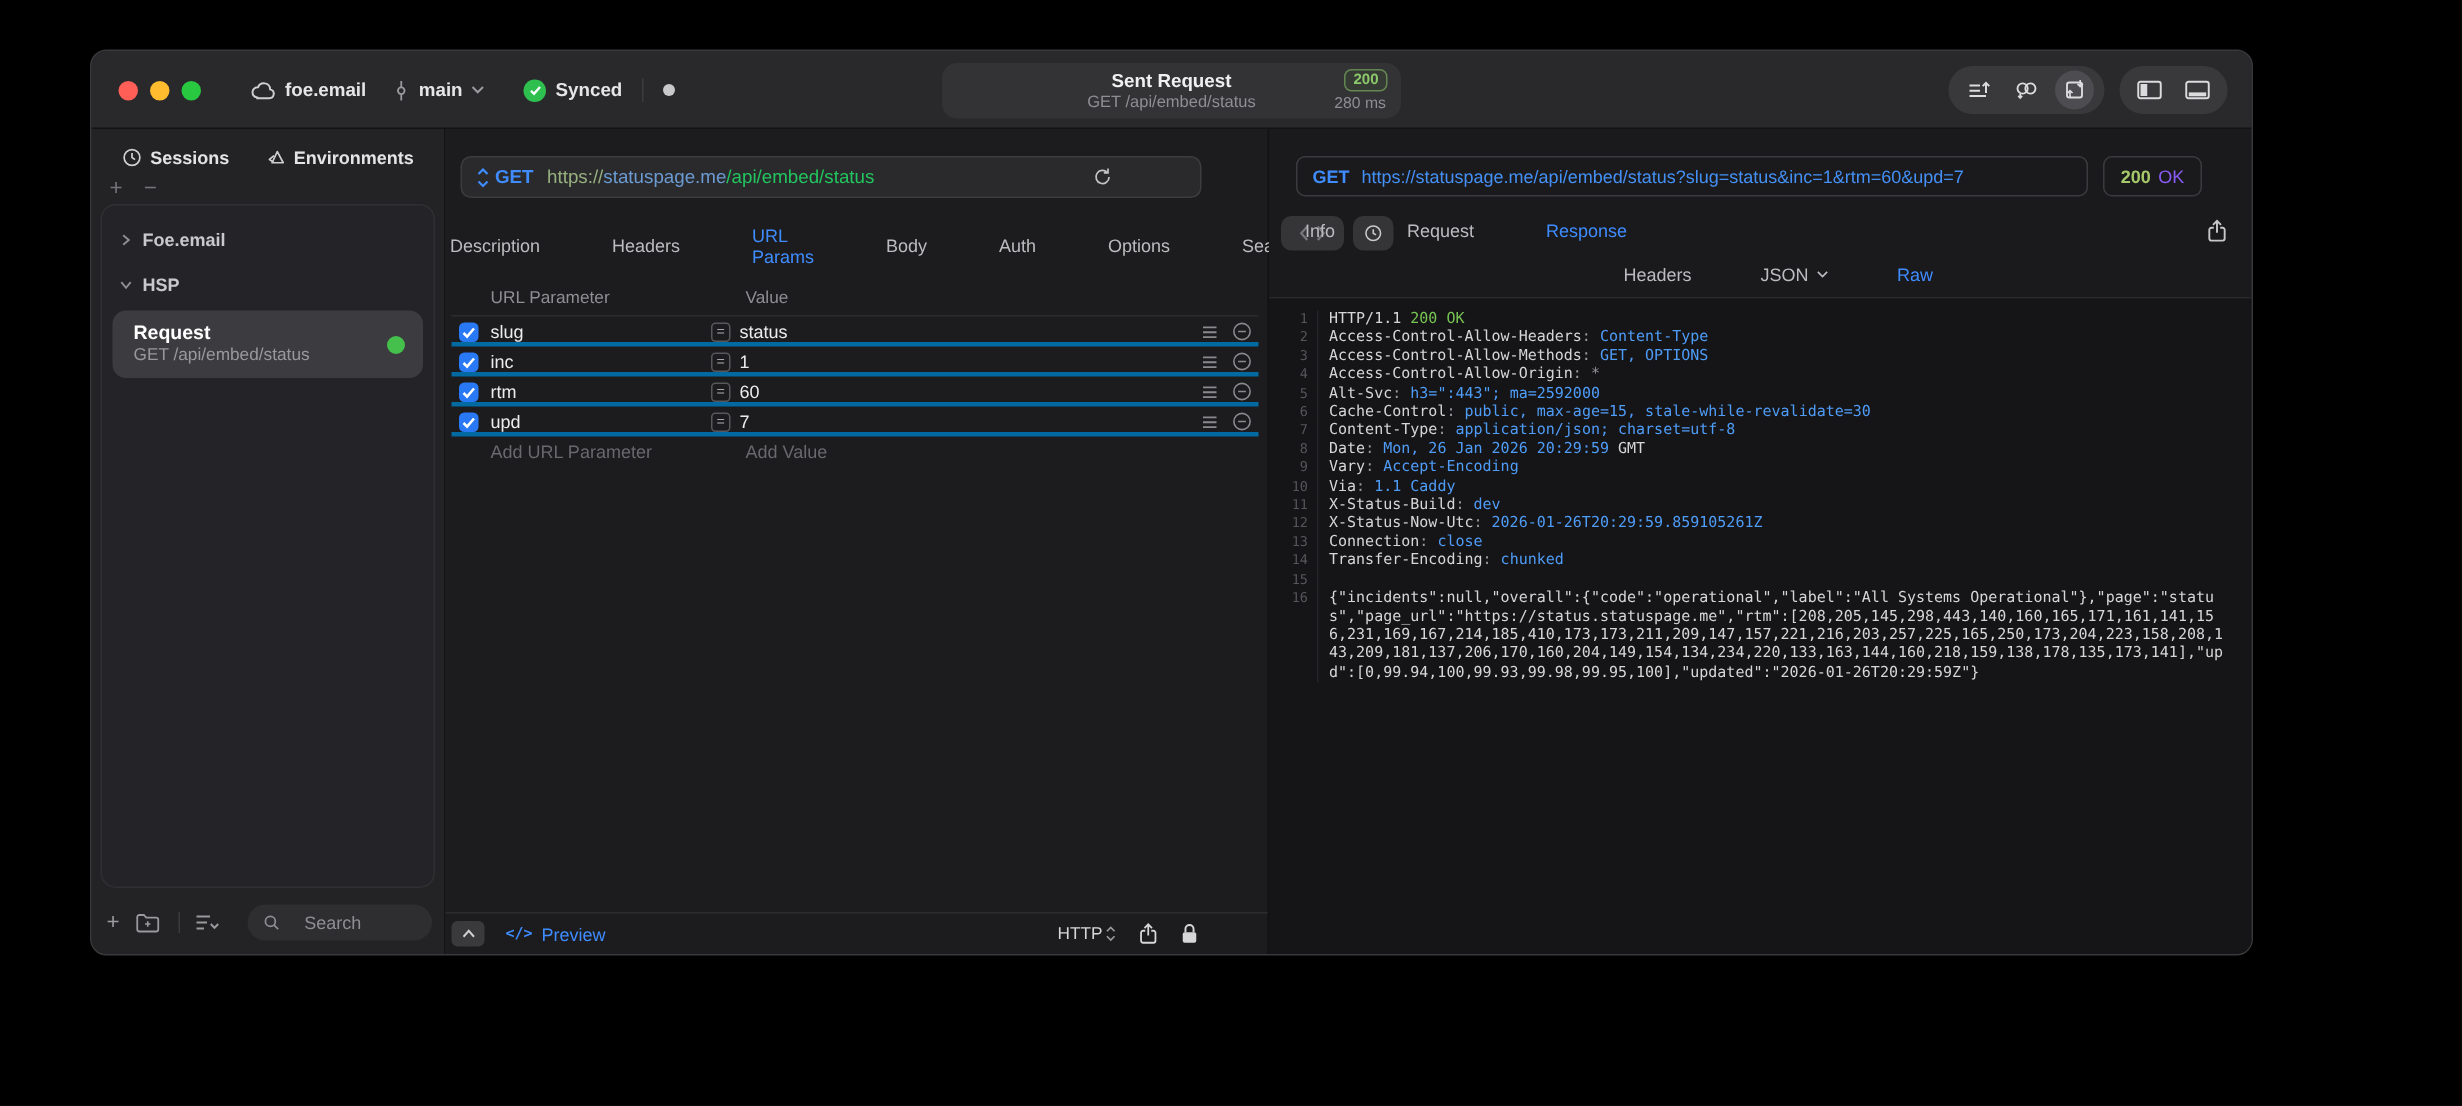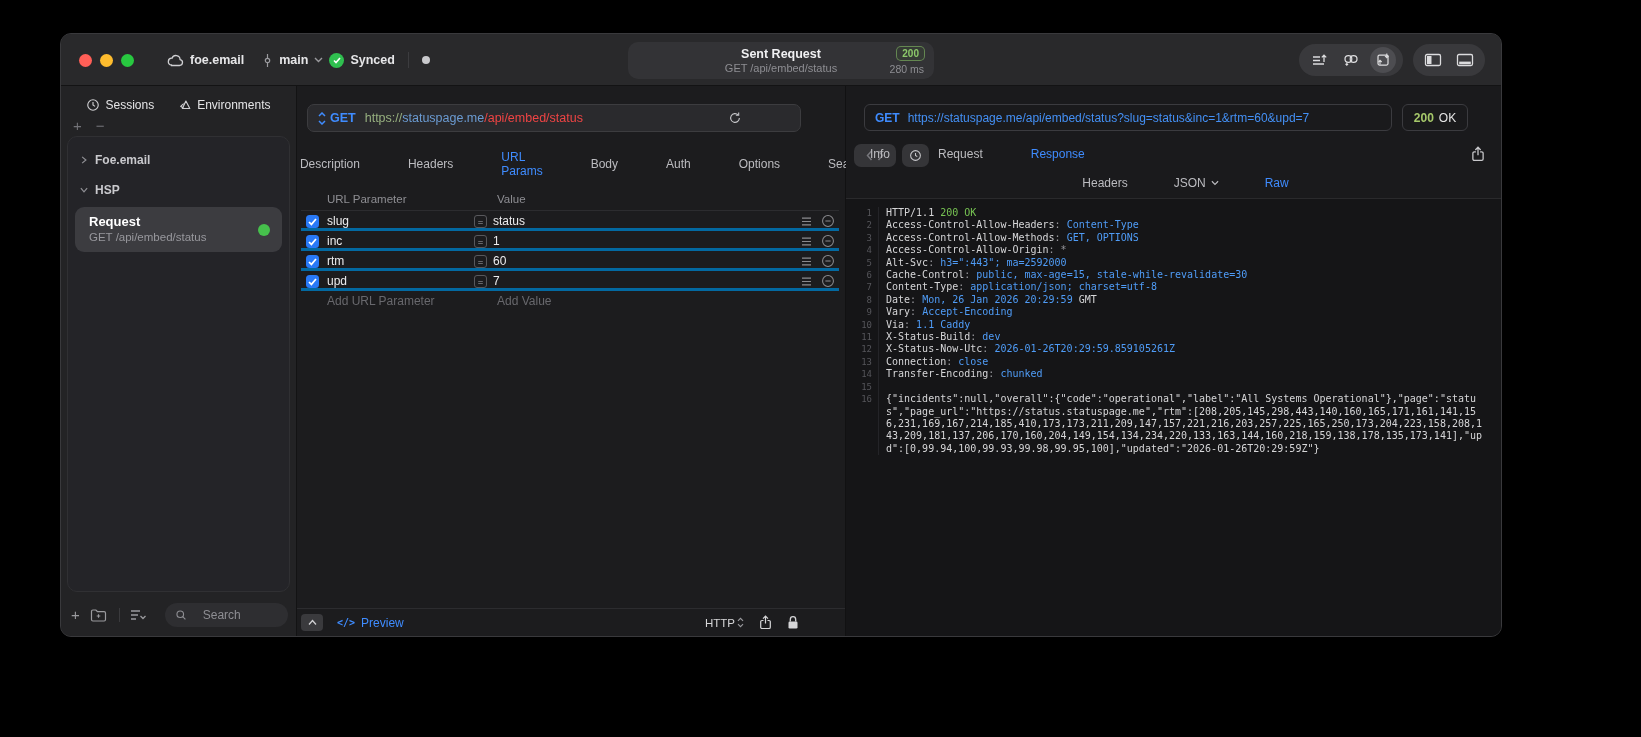--- a/index.html
+++ b/index.html
@@ -26,21 +26,21 @@
   .badge{position:absolute;right:9px;top:4px;font-size:10px;font-weight:600;color:#8cc96a;border:1px solid rgba(140,201,106,.55);
     border-radius:5px;padding:1px 5px;background:rgba(80,140,50,.08);}
   .dur{position:absolute;right:10px;bottom:4px;font-size:10.5px;color:#8e8e93;}
   .tb-actions{position:absolute;right:16px;top:10px;display:flex;gap:10px;}
   .btn-grp{background:#39393c;border-radius:16px;height:32px;display:flex;align-items:center;padding:0 7px;gap:6px;}
   .tbtn{width:26px;height:26px;border-radius:50%;display:flex;align-items:center;justify-content:center;color:#dcdcde;}
   .tbtn.on{background:#4d4d51;}
   
   .sidebar{position:absolute;left:0;top:52px;bottom:0;width:236px;background:#232325;border-right:1px solid #131314;}
   .sb-tabs{position:absolute;top:12px;left:0;right:0;display:flex;justify-content:center;gap:24px;}
-  .sb-tab{display:flex;align-items:center;gap:5px;font-size:12px;font-weight:400;color:#e4e4e6;}
+  .sb-tab{display:flex;align-items:center;gap:5px;font-size:12px;font-weight:700;color:#e4e4e6;}
   .sb-tab .icon{color:#cfcfd2}
   .sb-pm{position:absolute;top:33px;left:12px;display:flex;gap:14px;color:#737378;font-size:15px;line-height:14px;}
   .sb-list{position:absolute;left:6px;right:6px;top:50px;bottom:44px;border:1px solid #303033;border-radius:10px;padding:8px 7px;background:#242428;}
   .tree-row{display:flex;align-items:center;height:30px;color:#c9c9cd;font-size:12px;font-weight:600;padding-left:4px;}
   .tree-row .icon{color:#8e8e93;width:16px;}
   .req-card{background:#3c3c40;border-radius:9px;padding:7px 10px 8px 14px;position:relative;margin-top:2px;}
   .req-card .rt{font-size:13px;font-weight:600;color:#fff;line-height:16px;}
   .req-card .rs{font-size:11.5px;color:#98989d;line-height:14px;}
   .gdot{position:absolute;right:12px;top:50%;margin-top:-6px;width:12px;height:12px;border-radius:50%;background:#46c04c;}
   .sb-toolbar{position:absolute;left:10px;right:8px;bottom:8px;height:26px;display:flex;align-items:center;color:#9a9a9e;}
@@ -49,21 +49,21 @@
   .glyph-btn{font-size:15px;line-height:14px;color:#9a9a9e;margin-right:10px;}
   .search{flex:1;height:24px;margin-left:8px;background:#2e2e31;border-radius:13px;display:flex;align-items:center;padding:0 10px;color:#8e8e93;font-size:12px;gap:6px;}
   
   .editor{position:absolute;left:236px;top:52px;bottom:0;width:549px;background:#1c1c1e;border-right:1px solid #111112;}
   .urlbar{position:absolute;left:10px;top:18px;width:494px;height:28px;border:1px solid #3c3c3f;background:#2a2a2d;border-radius:7px;
     display:flex;align-items:center;padding:0 10px;font-size:12.5px;}
   .urlbar .ud{color:#3f8cff;margin-right:4px;}
   .urlbar .m{color:#3f8cff;font-weight:700;margin-right:9px;}
   .urlbar .sch{color:#97b07f;}
   .urlbar .host{color:#6b9bd2;}
-  .urlbar .path{color:#ef4444;}
+  .urlbar .path{color:#22c55e;}
   .urlbar .refresh{position:absolute;right:58px;color:#c4c4c7;}
   .etabs{position:absolute;left:0;right:0;top:64px;display:flex;justify-content:center;gap:24px;}
   .tab{font-size:12px;color:#bcbcc0;cursor:default;display:flex;align-items:center;gap:4px;margin-left:24px;}
   .tab.active{color:#3f8cff;}
   .thead{position:absolute;left:4px;right:6px;top:105px;height:20px;border-bottom:1px solid #2c2c2f;color:#8e8e93;font-size:11.5px;}
   .thead .c1{position:absolute;left:26px;top:2px;}
   .thead .c2{position:absolute;left:196px;top:2px;}
   .params{position:absolute;left:4px;right:6px;top:125px;}
   .prow{display:flex;align-items:flex-end;height:20px;border-bottom:3px solid #0369a1;}
   .cb{width:13px;height:13px;border-radius:3.5px;background:#2979f6;margin-left:5px;display:flex;align-items:center;justify-content:center;flex:none;}
@@ -83,21 +83,21 @@
   .proto .icon{color:#9a9a9e}
   
   .viewer{position:absolute;left:785px;top:52px;right:0;bottom:0;background:#1a1a1c;}
   .vurl{position:absolute;left:18px;top:18px;width:528px;height:27px;border:1px solid #3b3b3f;border-radius:6px;
     display:flex;align-items:center;padding:0 10px;font-size:12px;white-space:nowrap;overflow:hidden;}
   .vurl .m{color:#3f8cff;font-weight:700;margin-right:8px;}
   .vurl .u{color:#4490f5;}
   .vstatus{position:absolute;left:556px;top:18px;width:66px;height:27px;border:1px solid #3b3b3f;border-radius:6px;
     display:flex;align-items:center;justify-content:center;font-size:12px;gap:5px;}
   .vstatus .sc{color:#a6c86a;font-weight:700;}
-  .vstatus .st{color:#e5e5e5;}
+  .vstatus .st{color:#8b5cf6;}
   .vnav{position:absolute;left:0;right:0;top:58px;height:24px;}
   .navpill{position:absolute;left:8px;top:0;width:42px;height:23px;background:#353538;border-radius:7px;display:flex;align-items:center;justify-content:center;color:#77777c;}
   .navpill .icon{margin:0 2px;}
   .clockpill{position:absolute;left:56px;top:0;width:27px;height:23px;background:#353538;border-radius:7px;display:flex;align-items:center;justify-content:center;color:#c8c8cb;}
   .vtabs{position:absolute;left:0;right:0;top:3px;display:flex;justify-content:flex-start;gap:24px;font-size:12px;}
   .sharebtn{position:absolute;right:16px;top:2px;color:#c8c8cb;}
   .vsub{position:absolute;left:0;right:0;top:90px;display:flex;justify-content:center;gap:22px;font-size:11.5px;}
   .vsep{position:absolute;left:0;right:0;top:112px;height:1px;background:#2a2a2c;}
   .code{position:absolute;left:0;right:0;top:113px;bottom:0;background:#151517;overflow:hidden;
     font-family:"DejaVu Sans Mono",monospace;font-size:10px;line-height:12.4px;padding:8px 8px 8px 8px;}
@@ -133,21 +133,21 @@
               <path d="M5.5 1v4M5.5 10v4" stroke="#9a9a9e" stroke-width="1.2"></path>
             </svg>
         </span>
         <span>main</span>
         <span class="icon" style="margin-left:6px">
           <svg width="9" height="6" viewBox="0 0 9 6">
               <polyline points="1,1 4.5,4.5 8,1" fill="none" stroke="#9a9a9e" stroke-width="1.4"></polyline>
             </svg>
         </span>
       </span>
-      <span class="grp" style="">
+      <span class="grp" style="margin-left:20px">
         <span class="chk">
           <svg width="8" height="7" viewBox="0 0 8 7">
               <polyline points="1,3.5 3,5.5 7,1" fill="none" stroke="#fff" stroke-width="1.6"></polyline>
             </svg>
         </span>
         <span>Synced</span>
       </span>
       <span class="sep"></span>
       <span class="dot"></span>
     </div>

